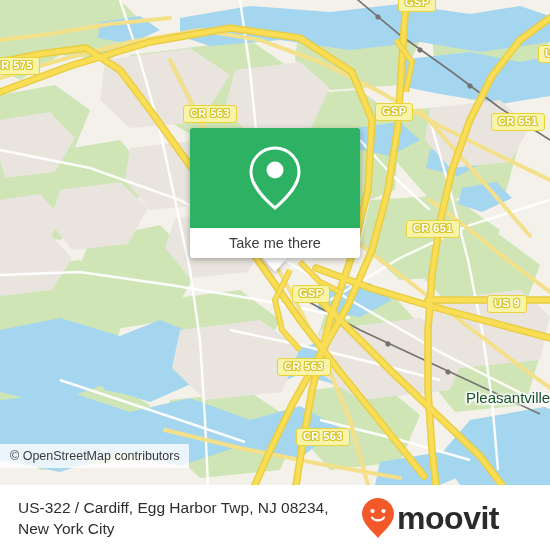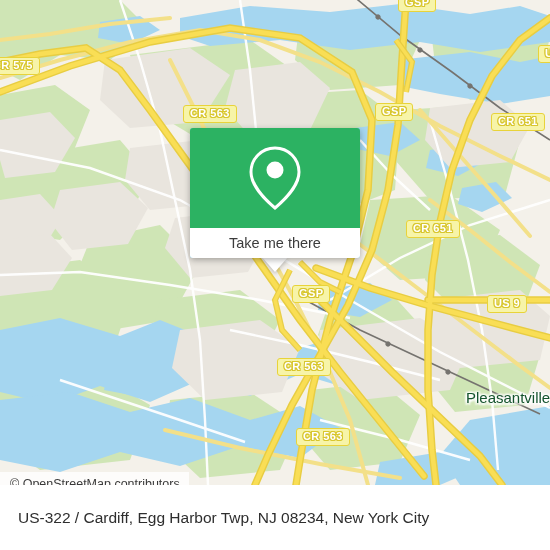--- a/index.html
+++ b/index.html
@@ -56,21 +56,20 @@
   .attribution {
     position: absolute;
     left: 0; top: 444px;
     height: 24px;
     background: rgba(255,255,255,.78);
     display: flex; align-items: center;
     padding: 0 9px 0 10px;
     font-size: 12.5px;
     color: #3a3a3a;
     white-space: nowrap;
-    margin-top: 28px;
   }
 
   
   .info-card {
     position: absolute;
     left: 190px; top: 128px;
     width: 170px; height: 130px;
     border-radius: 3px;
     overflow: hidden;
     box-shadow: 0 2px 6px rgba(0,0,0,.30);
@@ -293,15 +292,24 @@
       </div>
     </div>
 
     <div class="attribution">
       <span>© OpenStreetMap contributors</span>
     </div>
   </div>
 
   <div class="footer">
     <div class="footer-title">US-322 / Cardiff, Egg Harbor Twp, NJ 08234, New York City</div>
+    <div class="moovit-logo">
+      <svg width="34" height="42" viewBox="0 0 34 42">
+        <path d="M17,1 C8.2,1 1,8.2 1,17 C1,26 11,34 17,41 C23,34 33,26 33,17 C33,8.2 25.8,1 17,1 Z" fill="#f2582a"></path>
+        <circle cx="11.5" cy="14" r="2.1" fill="#ffffff"></circle>
+        <circle cx="22.5" cy="14" r="2.1" fill="#ffffff"></circle>
+        <path d="M11,20.5 C13.3,24.3 20.7,24.3 23,20.5" fill="none" stroke="#ffffff" stroke-width="2.1" stroke-linecap="round"></path>
+      </svg>
+      <span class="moovit-word">moovit</span>
+    </div>
   </div>
 
 </div>
 
 </body></html>

